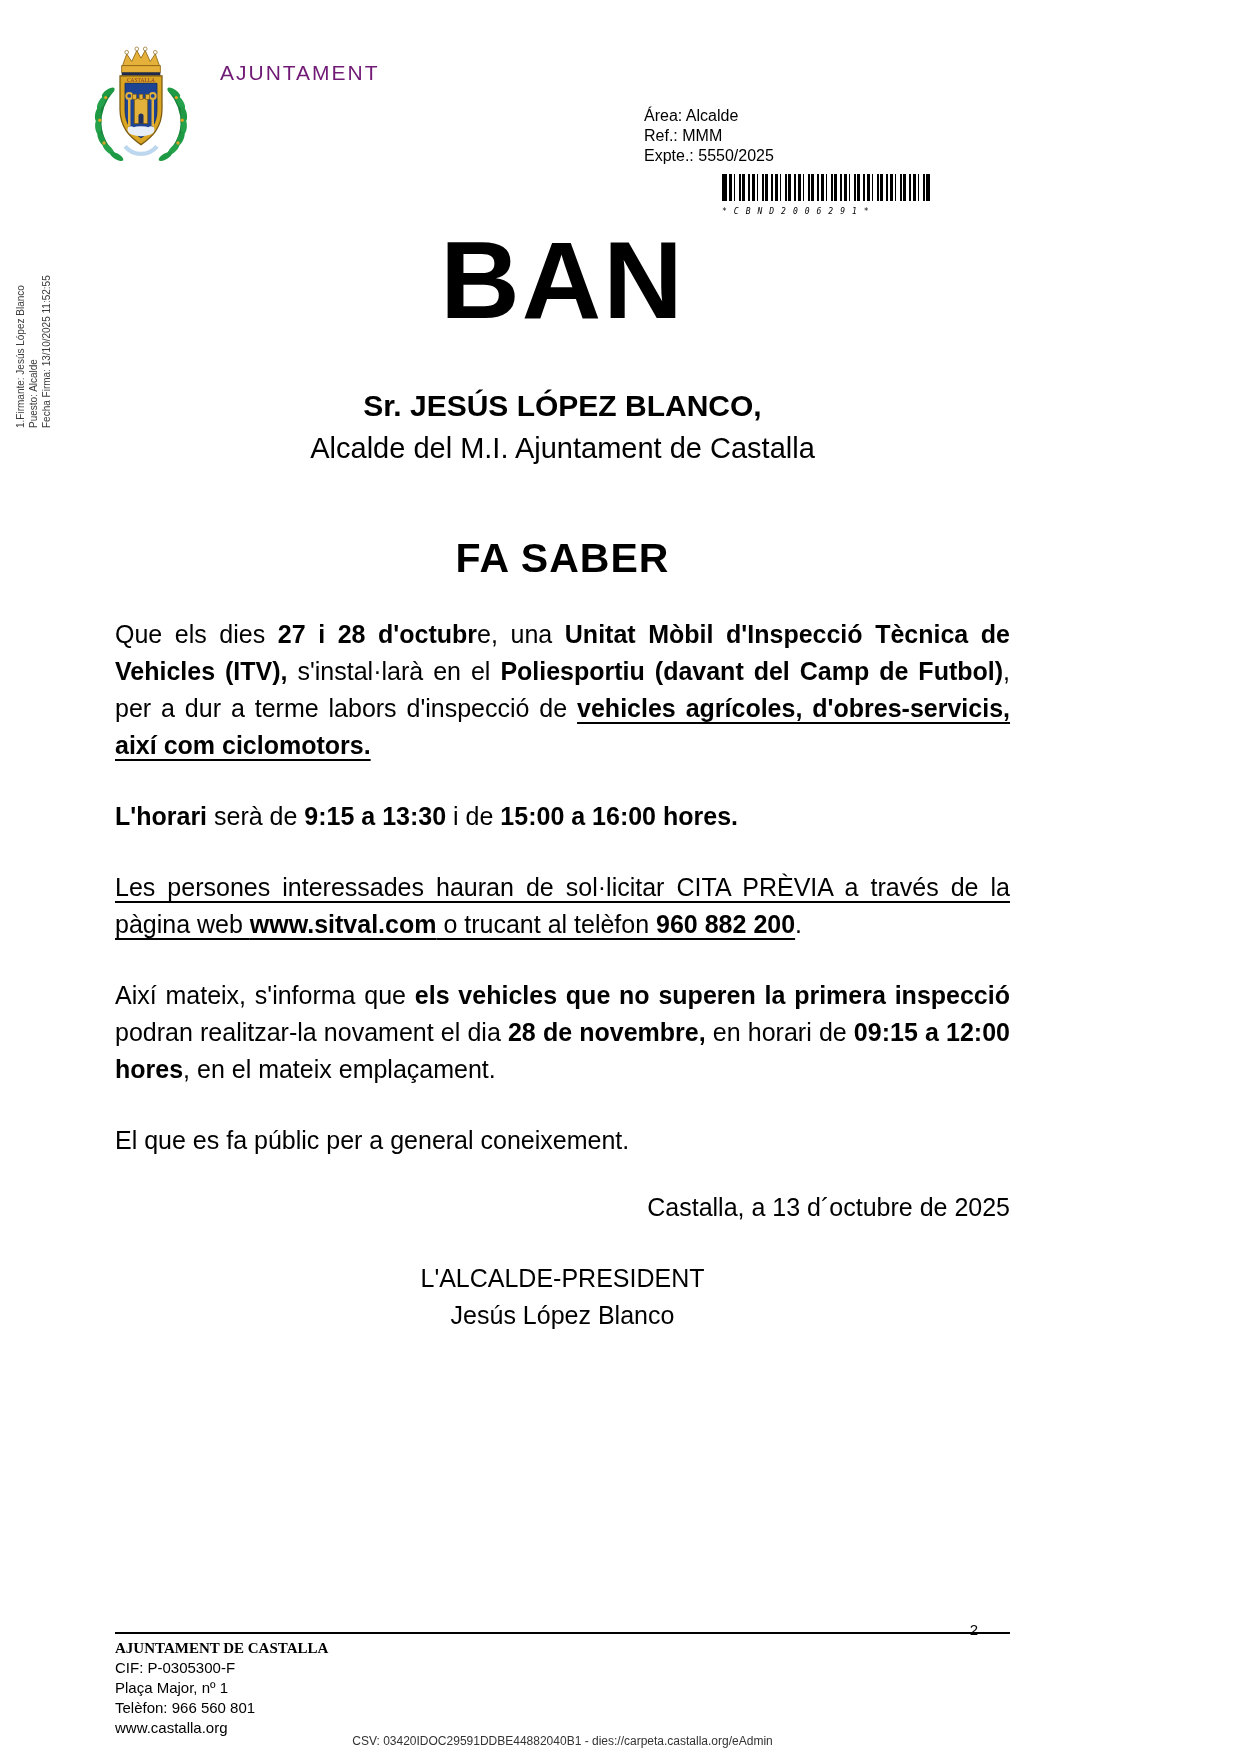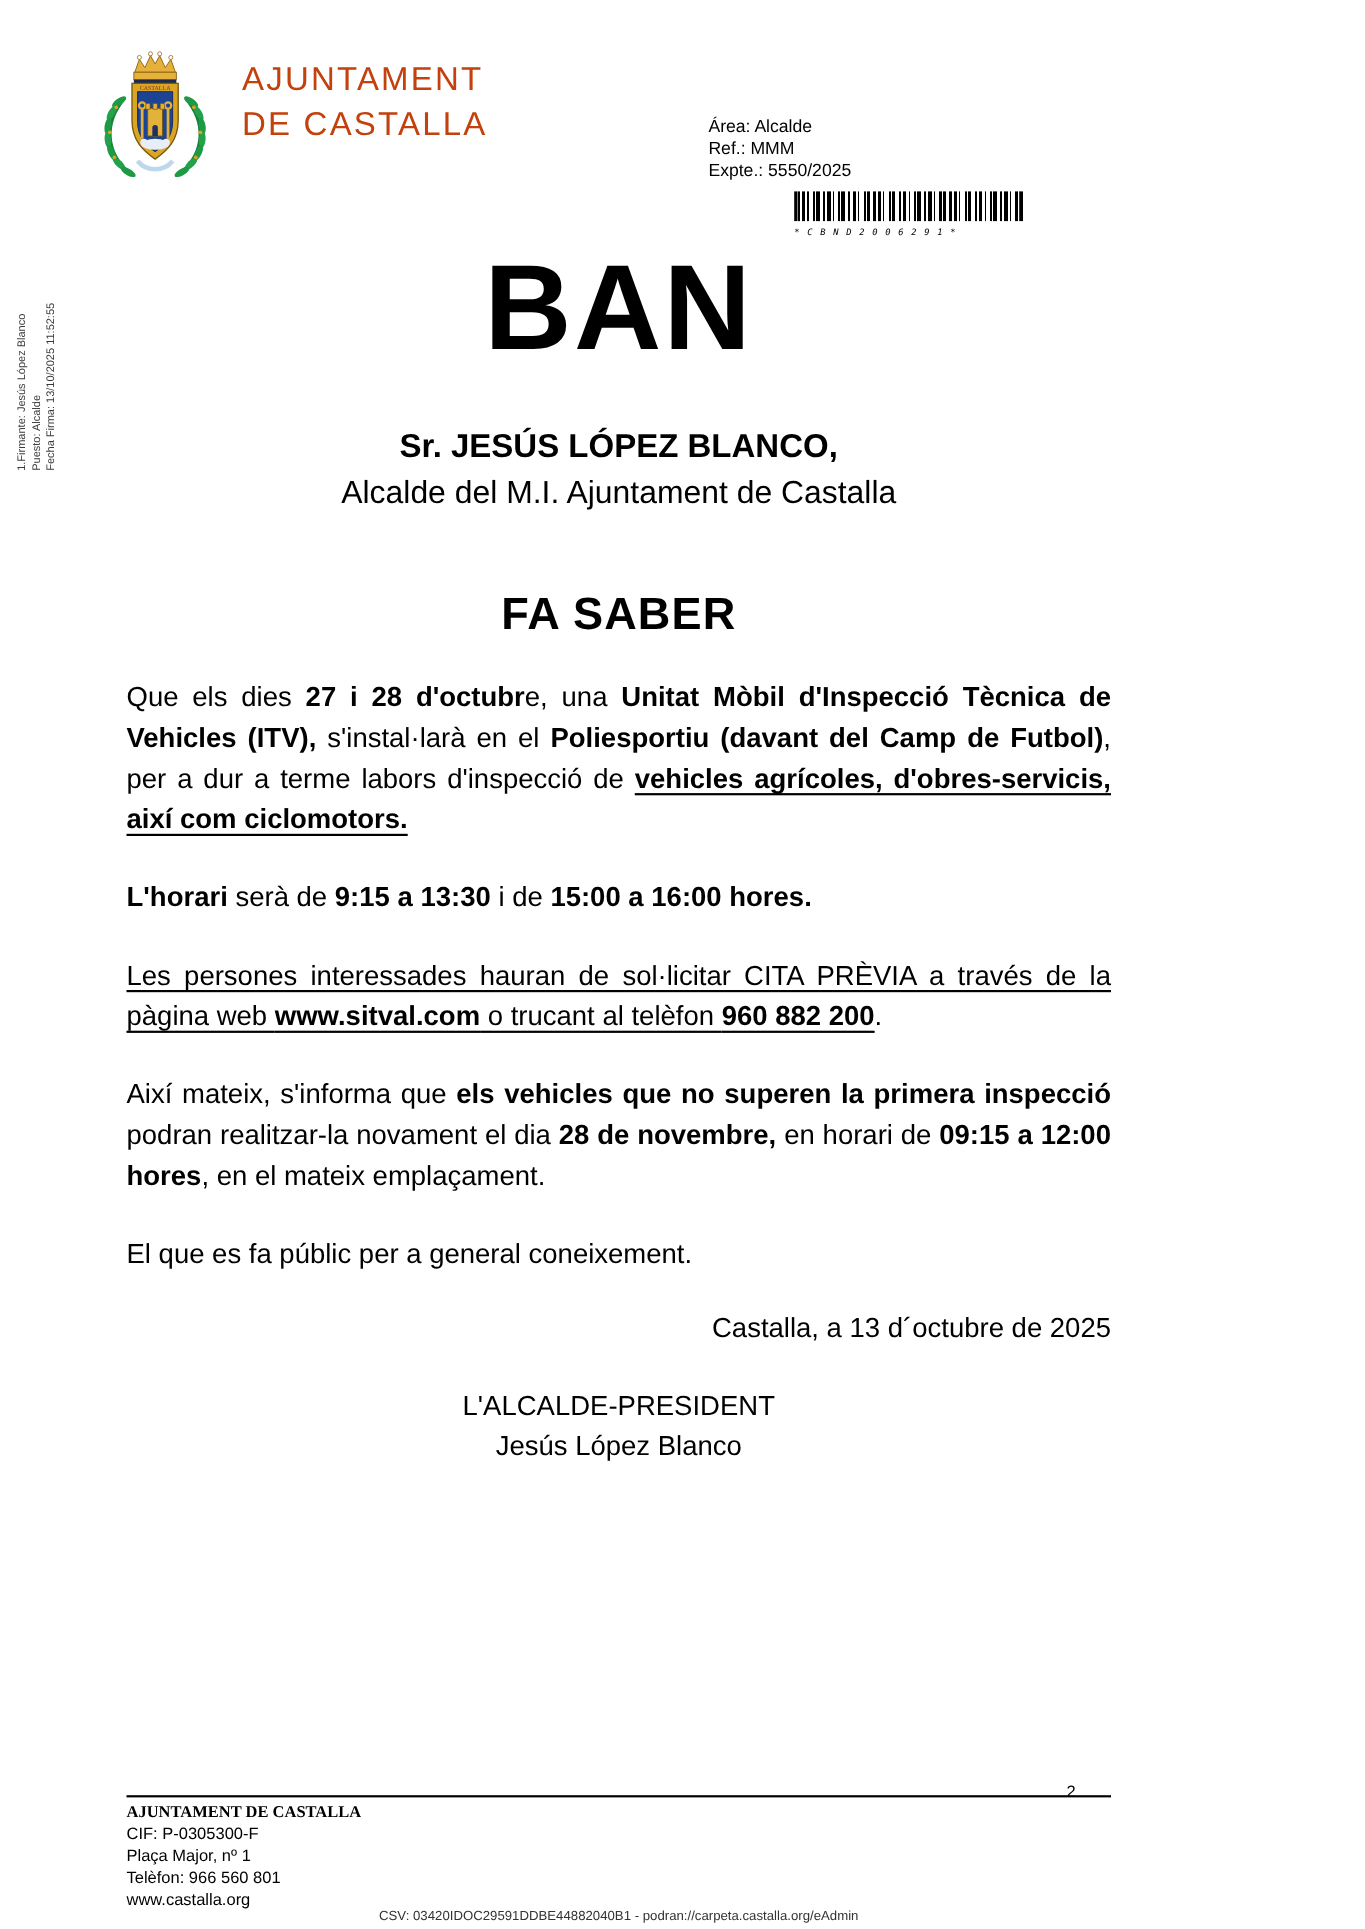--- a/index.html
+++ b/index.html
@@ -16,21 +16,21 @@
   .stamp{
     position:absolute;left:14px;top:428px;
     transform:rotate(-90deg);transform-origin:0 0;
     font-size:10px;line-height:13px;color:#3a3a3a;
     white-space:nowrap;
   }
   
   .crest{position:absolute;left:78px;top:38px;}
   .brand{
     position:absolute;left:220px;top:52px;
-    font-size:30px;line-height:41px;letter-spacing:2px;color:#c2410c;
+    font-size:21px;line-height:41px;letter-spacing:2px;color:#701a75;
   }
   .meta{
     position:absolute;left:644px;top:106px;
     font-size:16px;line-height:20px;
   }
   .barcode{margin-left:78px;margin-top:8px;width:208px;font-style:italic;}
   .bars{
     height:27px;
     background:repeating-linear-gradient(90deg,
       #000 0 2px,#fff 2px 4px,
@@ -132,21 +132,20 @@
     <rect x="65" y="66" width="4.5" height="6" fill="#e3b23c" stroke="#7a5a10" stroke-width="0.8"></rect>
     <rect x="72.8" y="66" width="4.5" height="6" fill="#e3b23c" stroke="#7a5a10" stroke-width="0.8"></rect>
     <rect x="80.5" y="66" width="4.5" height="6" fill="#e3b23c" stroke="#7a5a10" stroke-width="0.8"></rect>
     <path d="M72 101 v-9 a3 3 0 0 1 6 0 v9 Z" fill="#21315e"></path>
 
     <path d="M56 128 C 66 140 84 140 94 128" fill="none" stroke="#bcd7ee" stroke-width="5"></path>
   </svg>
 
   <div class="brand">
     <div>AJUNTAMENT</div>
-    <div>DE CASTALLA</div>
   </div>
 
   <div class="meta">
     <div>Área: Alcalde</div>
     <div>Ref.: MMM</div>
     <div>Expte.: 5550/2025</div>
     <div class="barcode">
       <div class="bars"></div>
       <div class="barcode-caption">*CBND2006291*</div>
     </div>
@@ -180,15 +179,15 @@
 
   <div class="footer">
     <div class="page-number">2</div>
     <div class="footer-org">AJUNTAMENT DE CASTALLA</div>
     <div>CIF: P-0305300-F</div>
     <div>Plaça Major, nº 1</div>
     <div>Telèfon: 966 560 801</div>
     <div>www.castalla.org</div>
   </div>
 
-  <div class="csv-line">CSV: 03420IDOC29591DDBE44882040B1 - podran://carpeta.castalla.org/eAdmin</div>
+  <div class="csv-line">CSV: 03420IDOC29591DDBE44882040B1 - dies://carpeta.castalla.org/eAdmin</div>
 
 </div>
 
 </body></html>

